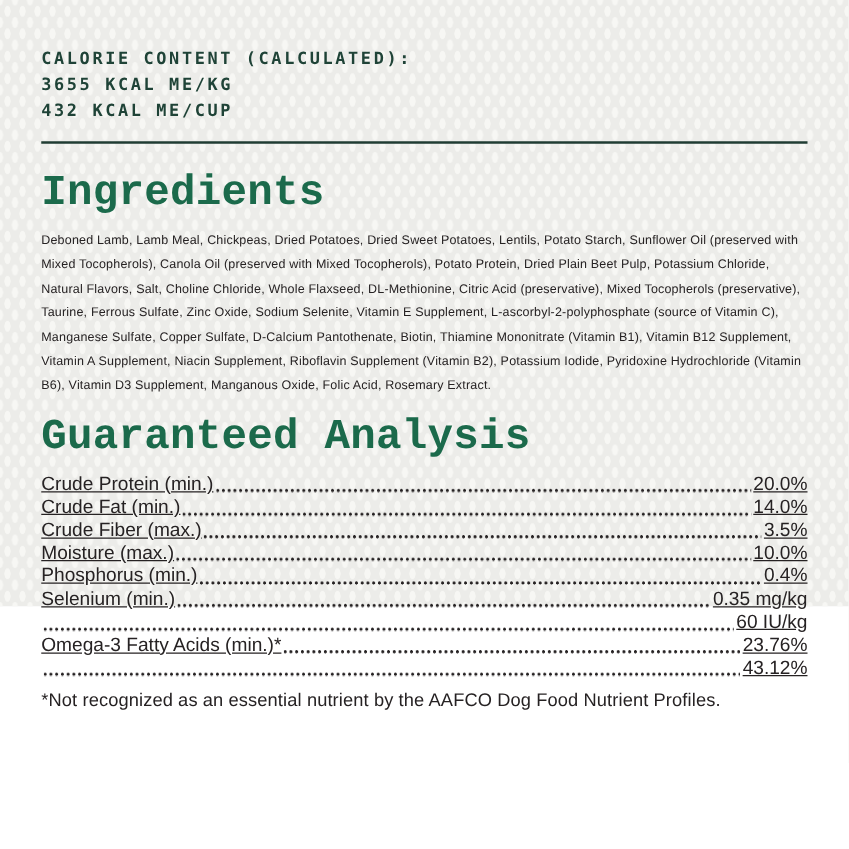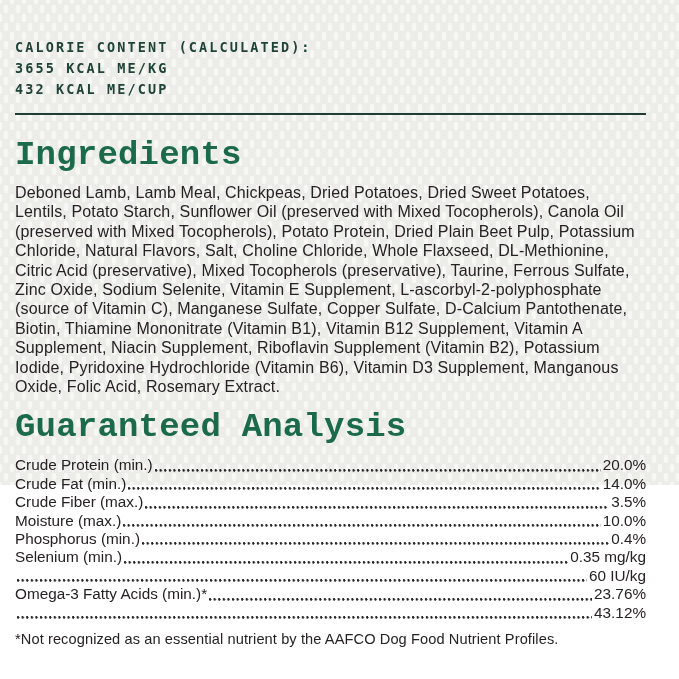--- a/index.html
+++ b/index.html
@@ -9,21 +9,21 @@
   body {
     width: 679px;
     height: 679px;
     overflow: hidden;
     font-family: "Liberation Sans", sans-serif;
   }
   .page {
     box-sizing: border-box;
     width: 679px;
     height: 485px;
-    padding: 37px 33px 0 15px;
+    padding: 37px 33px 0 33px;
     background-color: var(--page-bg, #ecece9);
     background-image:
       radial-gradient(ellipse 4px 7px at 50% 50%, var(--page-texture, #f7f7f4) 58%, rgba(247,247,244,0) 66%),
       radial-gradient(ellipse 4px 7px at 50% 50%, var(--page-texture, #f7f7f4) 58%, rgba(247,247,244,0) 66%);
     background-size: 12px 18px, 12px 18px;
     background-position: 0 0, 6px 9px;
   }
   .calorie-block {
     font-family: "DejaVu Sans Mono", monospace;
     font-weight: bold;
@@ -45,29 +45,30 @@
     line-height: 40px;
     letter-spacing: 0.2px;
     color: var(--heading-green, #1b6a4b);
     margin: 20px 0 0 0;
   }
   .heading.second {
     margin-top: 11px;
   }
   .body-text {
     margin: 8px 0 0 0;
-    font-size: 16px;
+    font-size: 10px;
     line-height: 19.4px;
     letter-spacing: 0.15px;
     color: var(--body-text, #262223);
   }
   .ga-table {
     margin-top: 9px;
     font-size: 15.3px;
     color: var(--body-text, #262223);
+    text-decoration: underline;
   }
   .ga-row {
     display: flex;
     align-items: baseline;
     line-height: 18.4px;
     height: 18.4px;
   }
   .ga-label, .ga-value {
     white-space: nowrap;
   }

